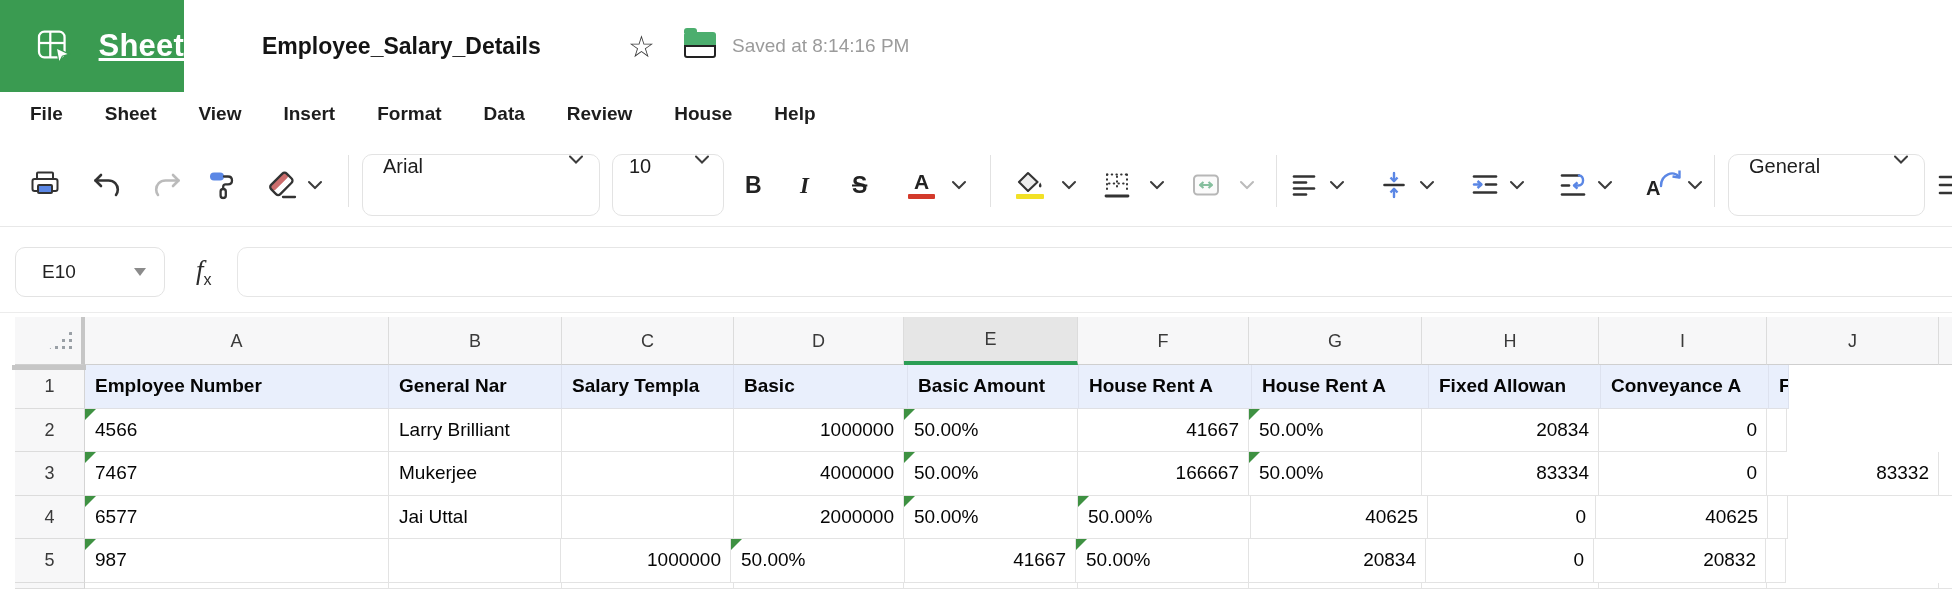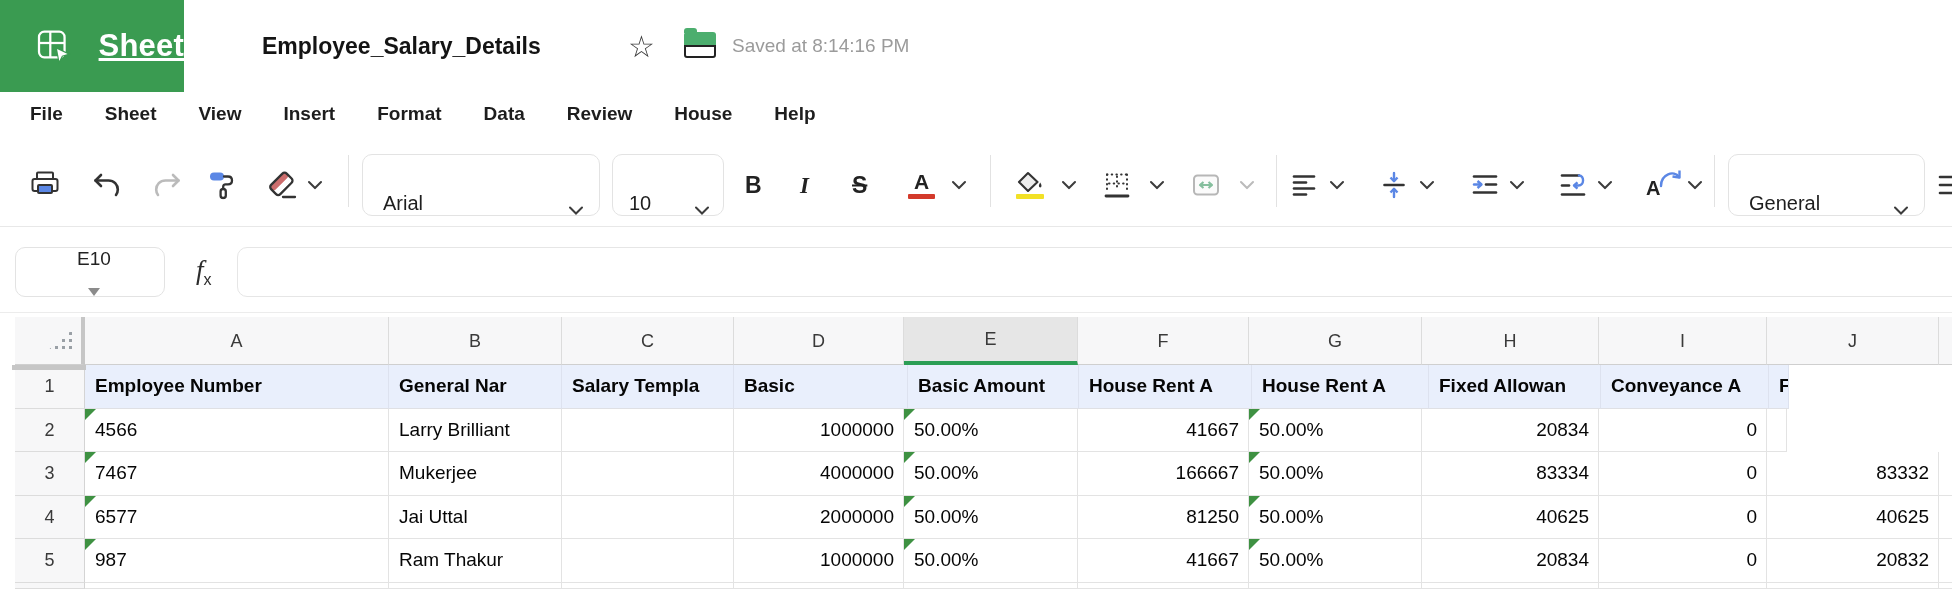--- a/index.html
+++ b/index.html
@@ -25,37 +25,37 @@
   .menubar{position:absolute;left:0;top:92px;width:1952px;height:44px;display:flex;
         align-items:center;padding-left:30px;gap:42px;box-sizing:border-box;background:#fff;}
   .menu-item{font-size:19px;font-weight:600;color:#1d1d1d;cursor:pointer;white-space:nowrap;}
   
   .toolbar{position:absolute;left:0;top:136px;width:1952px;height:90px;background:#fff;
         border-bottom:1px solid #e8e8e8;}
   .tb{position:absolute;top:calc(50% + 4px);transform:translateY(-50%);background:none;border:none;
         padding:0;display:flex;align-items:center;justify-content:center;cursor:pointer;}
   .sep{position:absolute;top:50%;transform:translateY(-50%);width:1px;height:52px;background:#e2e2e2;}
   .selbox{height:62px;border:1.5px solid #e3e3e3;border-radius:10px;background:#fff;box-sizing:border-box;
-        display:flex;align-items:flex-end;justify-content:space-between;padding:0 16px 0 20px;}
+        display:flex;align-items:flex-start;justify-content:space-between;padding:0 16px 0 20px;}
   .selbox .val{font-size:20px;color:#1e1e1e;}
   .glyph{font-size:23px;font-weight:800;color:#222;line-height:1;}
   .glyph.it{font-style:italic;font-weight:700;font-family:"Liberation Serif",serif;}
   .glyph.st{text-decoration:line-through;font-weight:700;}
   .stack{flex-direction:column;gap:2px;}
   .stack .letter{font-size:21px;font-weight:700;color:#222;line-height:1;}
   .redbar{width:27px;height:5px;background:#d33a2b;border-radius:1px;}
   .yellowbar{width:28px;height:5px;background:#f2e126;border-radius:1px;}
   .rot{position:relative;width:34px;height:30px;}
   .rot .letter{position:absolute;left:0;bottom:0;font-size:20px;font-weight:700;color:#222;}
   .rot svg{position:absolute;right:-2px;top:-2px;}
   
   .fbar{position:absolute;left:0;top:227px;width:1952px;height:85px;background:#fff;border-bottom:1px solid #ececec;}
   .namebox{position:absolute;left:15px;top:calc(50% + 2px);transform:translateY(-50%);width:150px;height:50px;
         border:1.5px solid #e3e3e3;border-radius:10px;box-sizing:border-box;background:#fff;
-        display:flex;align-items:center;justify-content:space-between;padding:0 18px 0 26px;cursor:pointer;flex-direction:column;}
+        display:flex;align-items:center;justify-content:space-between;padding:0 18px 0 26px;cursor:pointer;}
   .namebox .val{font-size:19px;color:#222;}
   .tri-down{width:0;height:0;border-left:6px solid transparent;border-right:6px solid transparent;border-top:8px solid #8b8b8b;}
   .fx{position:absolute;left:196px;top:calc(50% + 2px);transform:translateY(-50%);
         font-family:"Liberation Serif",serif;font-style:italic;font-size:27px;color:#2c2c2c;}
   .fx sub{font-size:16px;font-style:normal;font-family:"Liberation Sans",sans-serif;}
   .finput{position:absolute;left:237px;top:calc(50% + 2px);transform:translateY(-50%);width:1725px;height:50px;
         border:1.5px solid #e6e6e6;border-radius:10px;box-sizing:border-box;font-size:19px;padding:0 14px;outline:none;}
   
   .sheet{position:absolute;left:0;top:313px;right:0;bottom:0;background:#fff;}
   .grid{position:absolute;left:15px;top:4px;display:flex;flex-direction:column;}
@@ -399,31 +399,29 @@
           <div class="cell right" style="width: 172px;"><span>83332</span></div>
           <div class="cell left" style="width: 20px;"><span></span></div>
         </div>
         <div class="grow">
           <div class="rowh">4</div>
           <div class="cell left" style="width: 304px;"><span class="tri"></span><span>6577</span></div>
           <div class="cell left" style="width: 173px;"><span>Jai Uttal</span></div>
           <div class="cell left" style="width: 172px;"><span></span></div>
           <div class="cell right" style="width: 170px;"><span>2000000</span></div>
           <div class="cell left" style="width: 174px;"><span class="tri"></span><span>50.00%</span></div>
-          <div class="cell right" style="width: 171px;"><span>81250</span></div>
           <div class="cell left" style="width: 173px;"><span class="tri"></span><span>50.00%</span></div>
           <div class="cell right" style="width: 177px;"><span>40625</span></div>
           <div class="cell right" style="width: 168px;"><span>0</span></div>
           <div class="cell right" style="width: 172px;"><span>40625</span></div>
           <div class="cell left" style="width: 20px;"><span></span></div>
         </div>
         <div class="grow">
           <div class="rowh">5</div>
           <div class="cell left" style="width: 304px;"><span class="tri"></span><span>987</span></div>
-          <div class="cell left" style="width: 173px;"><span>Ram Thakur</span></div>
           <div class="cell left" style="width: 172px;"><span></span></div>
           <div class="cell right" style="width: 170px;"><span>1000000</span></div>
           <div class="cell left" style="width: 174px;"><span class="tri"></span><span>50.00%</span></div>
           <div class="cell right" style="width: 171px;"><span>41667</span></div>
           <div class="cell left" style="width: 173px;"><span class="tri"></span><span>50.00%</span></div>
           <div class="cell right" style="width: 177px;"><span>20834</span></div>
           <div class="cell right" style="width: 168px;"><span>0</span></div>
           <div class="cell right" style="width: 172px;"><span>20832</span></div>
           <div class="cell left" style="width: 20px;"><span></span></div>
         </div>

